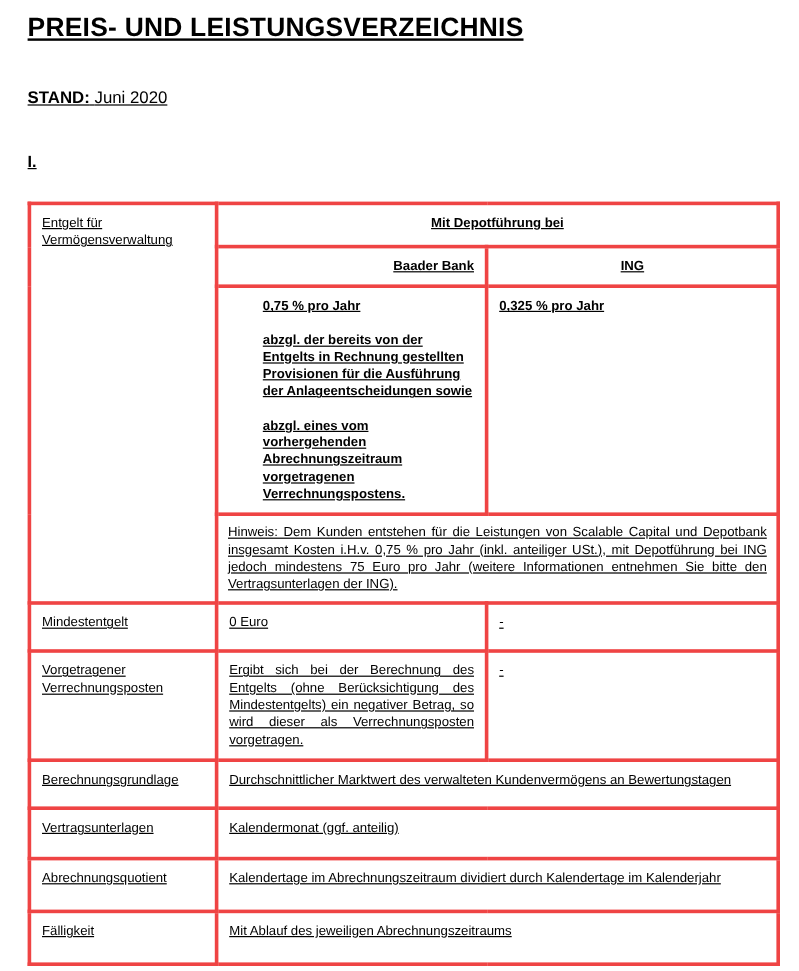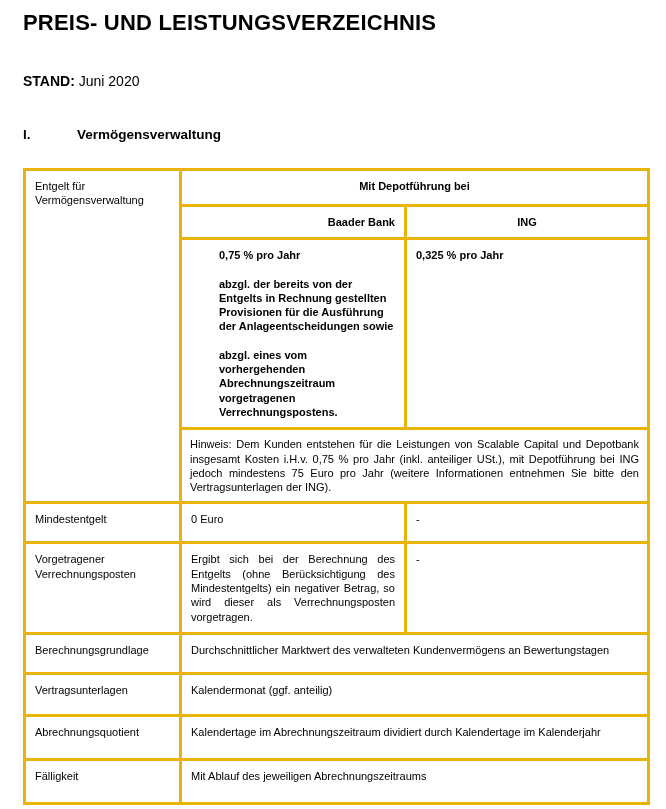--- a/index.html
+++ b/index.html
@@ -6,20 +6,21 @@
   html, body {
     width: 666px; height: 809px;
     background: #ffffff;
     font-family: "Liberation Sans", "DejaVu Sans", sans-serif;
     color: #000000;
     overflow: hidden;
   }
   .page {
     width: 666px; height: 809px;
     padding: 9px 20px 0 23px;
+    text-decoration: underline;
   }
   .doc-title {
     font-size: 22px;
     font-weight: 700;
     letter-spacing: 0.2px;
     margin-top: 1px;
   }
   .stand-line {
     margin-top: 37px;
     font-size: 14px;
@@ -32,21 +33,21 @@
     display: flex;
   }
   .section-heading .num { width: 54px; }
   table.price-table {
     margin-top: 26px;
     width: 624px;
     border-collapse: collapse;
     table-layout: fixed;
   }
   table.price-table td {
-    border: 3px solid #eab308;
+    border: 3px solid #ef4444;
     vertical-align: top;
     font-size: 11px;
     line-height: 1.3;
     padding: 8px 9px;
     background: #ffffff;
     word-wrap: break-word;
   }
   td.shade { background: #e7e7e7; }
   td.hdr {
     text-align: center;
@@ -69,21 +70,20 @@
 
   <h1 class="doc-title">PREIS- UND LEISTUNGSVERZEICHNIS</h1>
 
   <div class="stand-line">
     <span class="lbl">STAND:</span>
     <span> Juni 2020</span>
   </div>
 
   <div class="section-heading">
     <span class="num">I.</span>
-    <span>Vermögensverwaltung</span>
   </div>
 
   <table class="price-table">
     <colgroup>
       <col class="c-label">
         <col class="c-baader">
         <col class="c-ing">
     </colgroup>
     <tbody>
       <tr>

